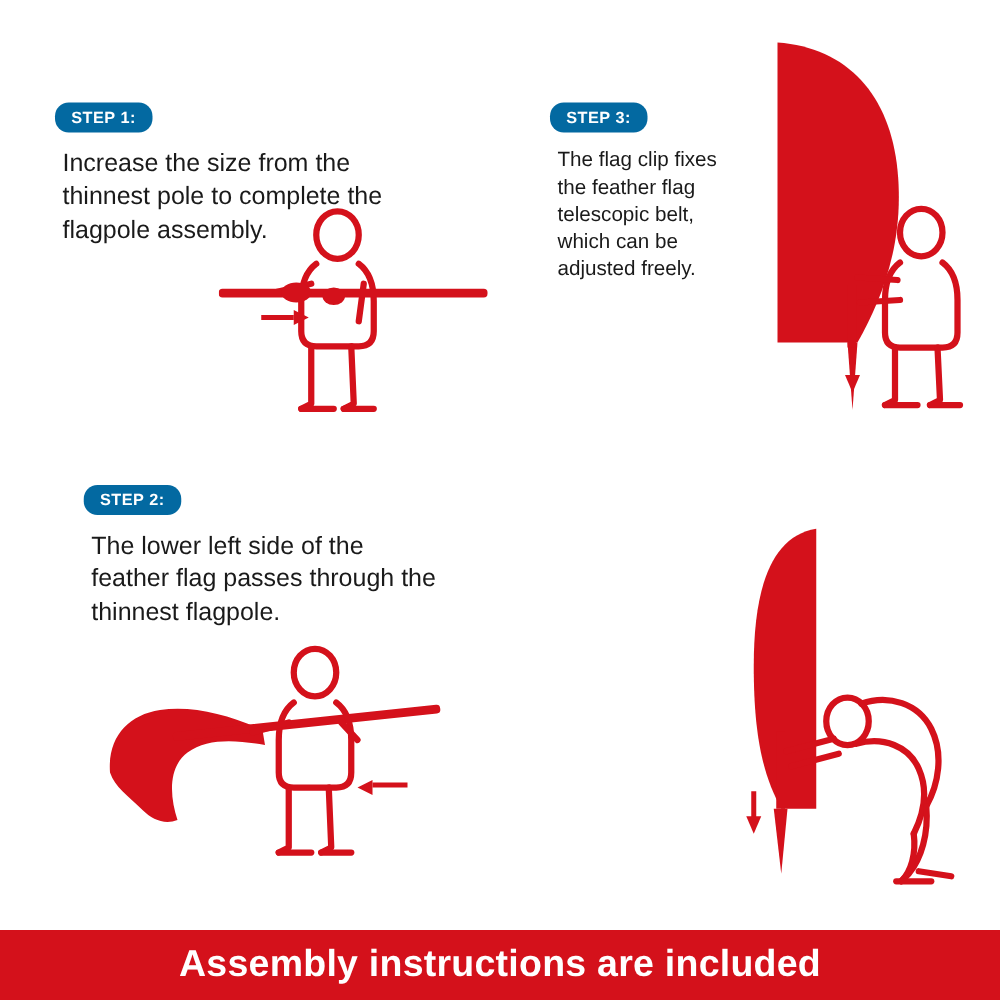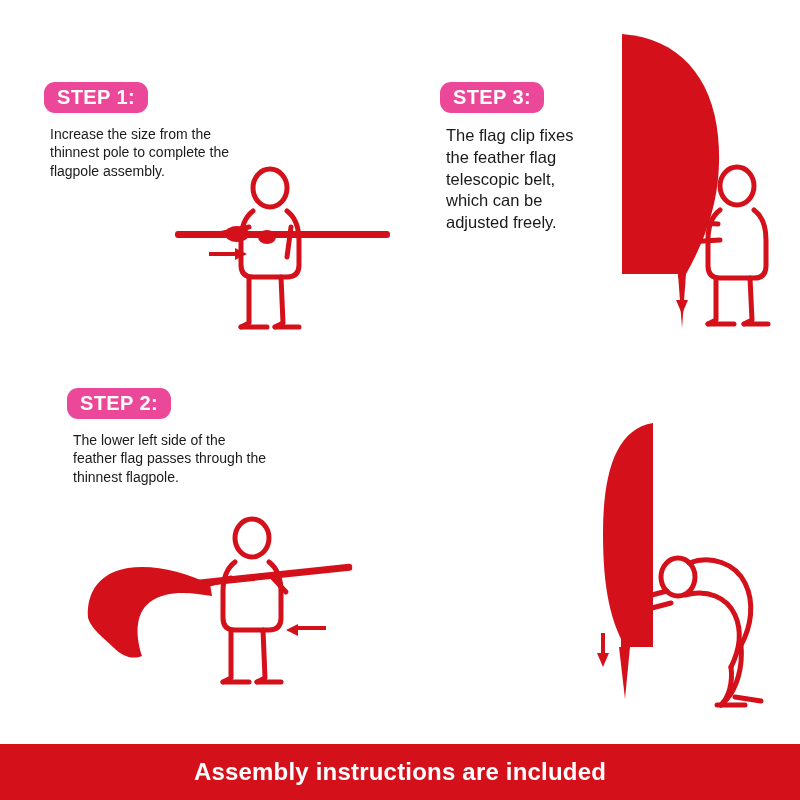--- a/index.html
+++ b/index.html
@@ -25,33 +25,33 @@
     position: absolute;
   }
   
   #step-1 { left: 44px;  top: 82px;  width: 330px; }
   #step-2 { left: 67px;  top: 388px; width: 330px; }
   #step-3 { left: 428px; top: 82px;  width: 190px; margin-left: 12px; }
   #step-4 { left: 420px; top: 388px; width: 200px; }
 
   .badge {
     display: inline-block;
-    background: #ec4899;
+    background: #0369a1;
     color: #ffffff;
-    font-size: 20px;
+    font-size: 13px;
     font-weight: bold;
     letter-spacing: 0.4px;
     padding: 5px 13px 6px 13px;
     border-radius: 11px;
     line-height: 1;
   }
   .step-text {
     margin-top: 12px;
     color: #1a1a1a;
-    font-size: 14px;
+    font-size: 20px;
     line-height: 1.32;
     padding-left: 6px;
     white-space: pre-line;
   }
   #step-3 .step-text, #step-4 .step-text {
     font-size: 16.5px;
   }
 
   .art {
     position: absolute;
@@ -66,21 +66,21 @@
     position: absolute;
     left: 0;
     bottom: 0;
     width: 800px;
     height: 56px;
     background: #d4111b;
     color: #ffffff;
     display: flex;
     align-items: center;
     justify-content: center;
-    font-size: 24px;
+    font-size: 30px;
     font-weight: bold;
     letter-spacing: 0.2px;
   }
   .footer-gap {
     position: absolute;
     left: 0;
     bottom: 56px;
     width: 800px;
     height: 6px;
     background: #ffffff;

